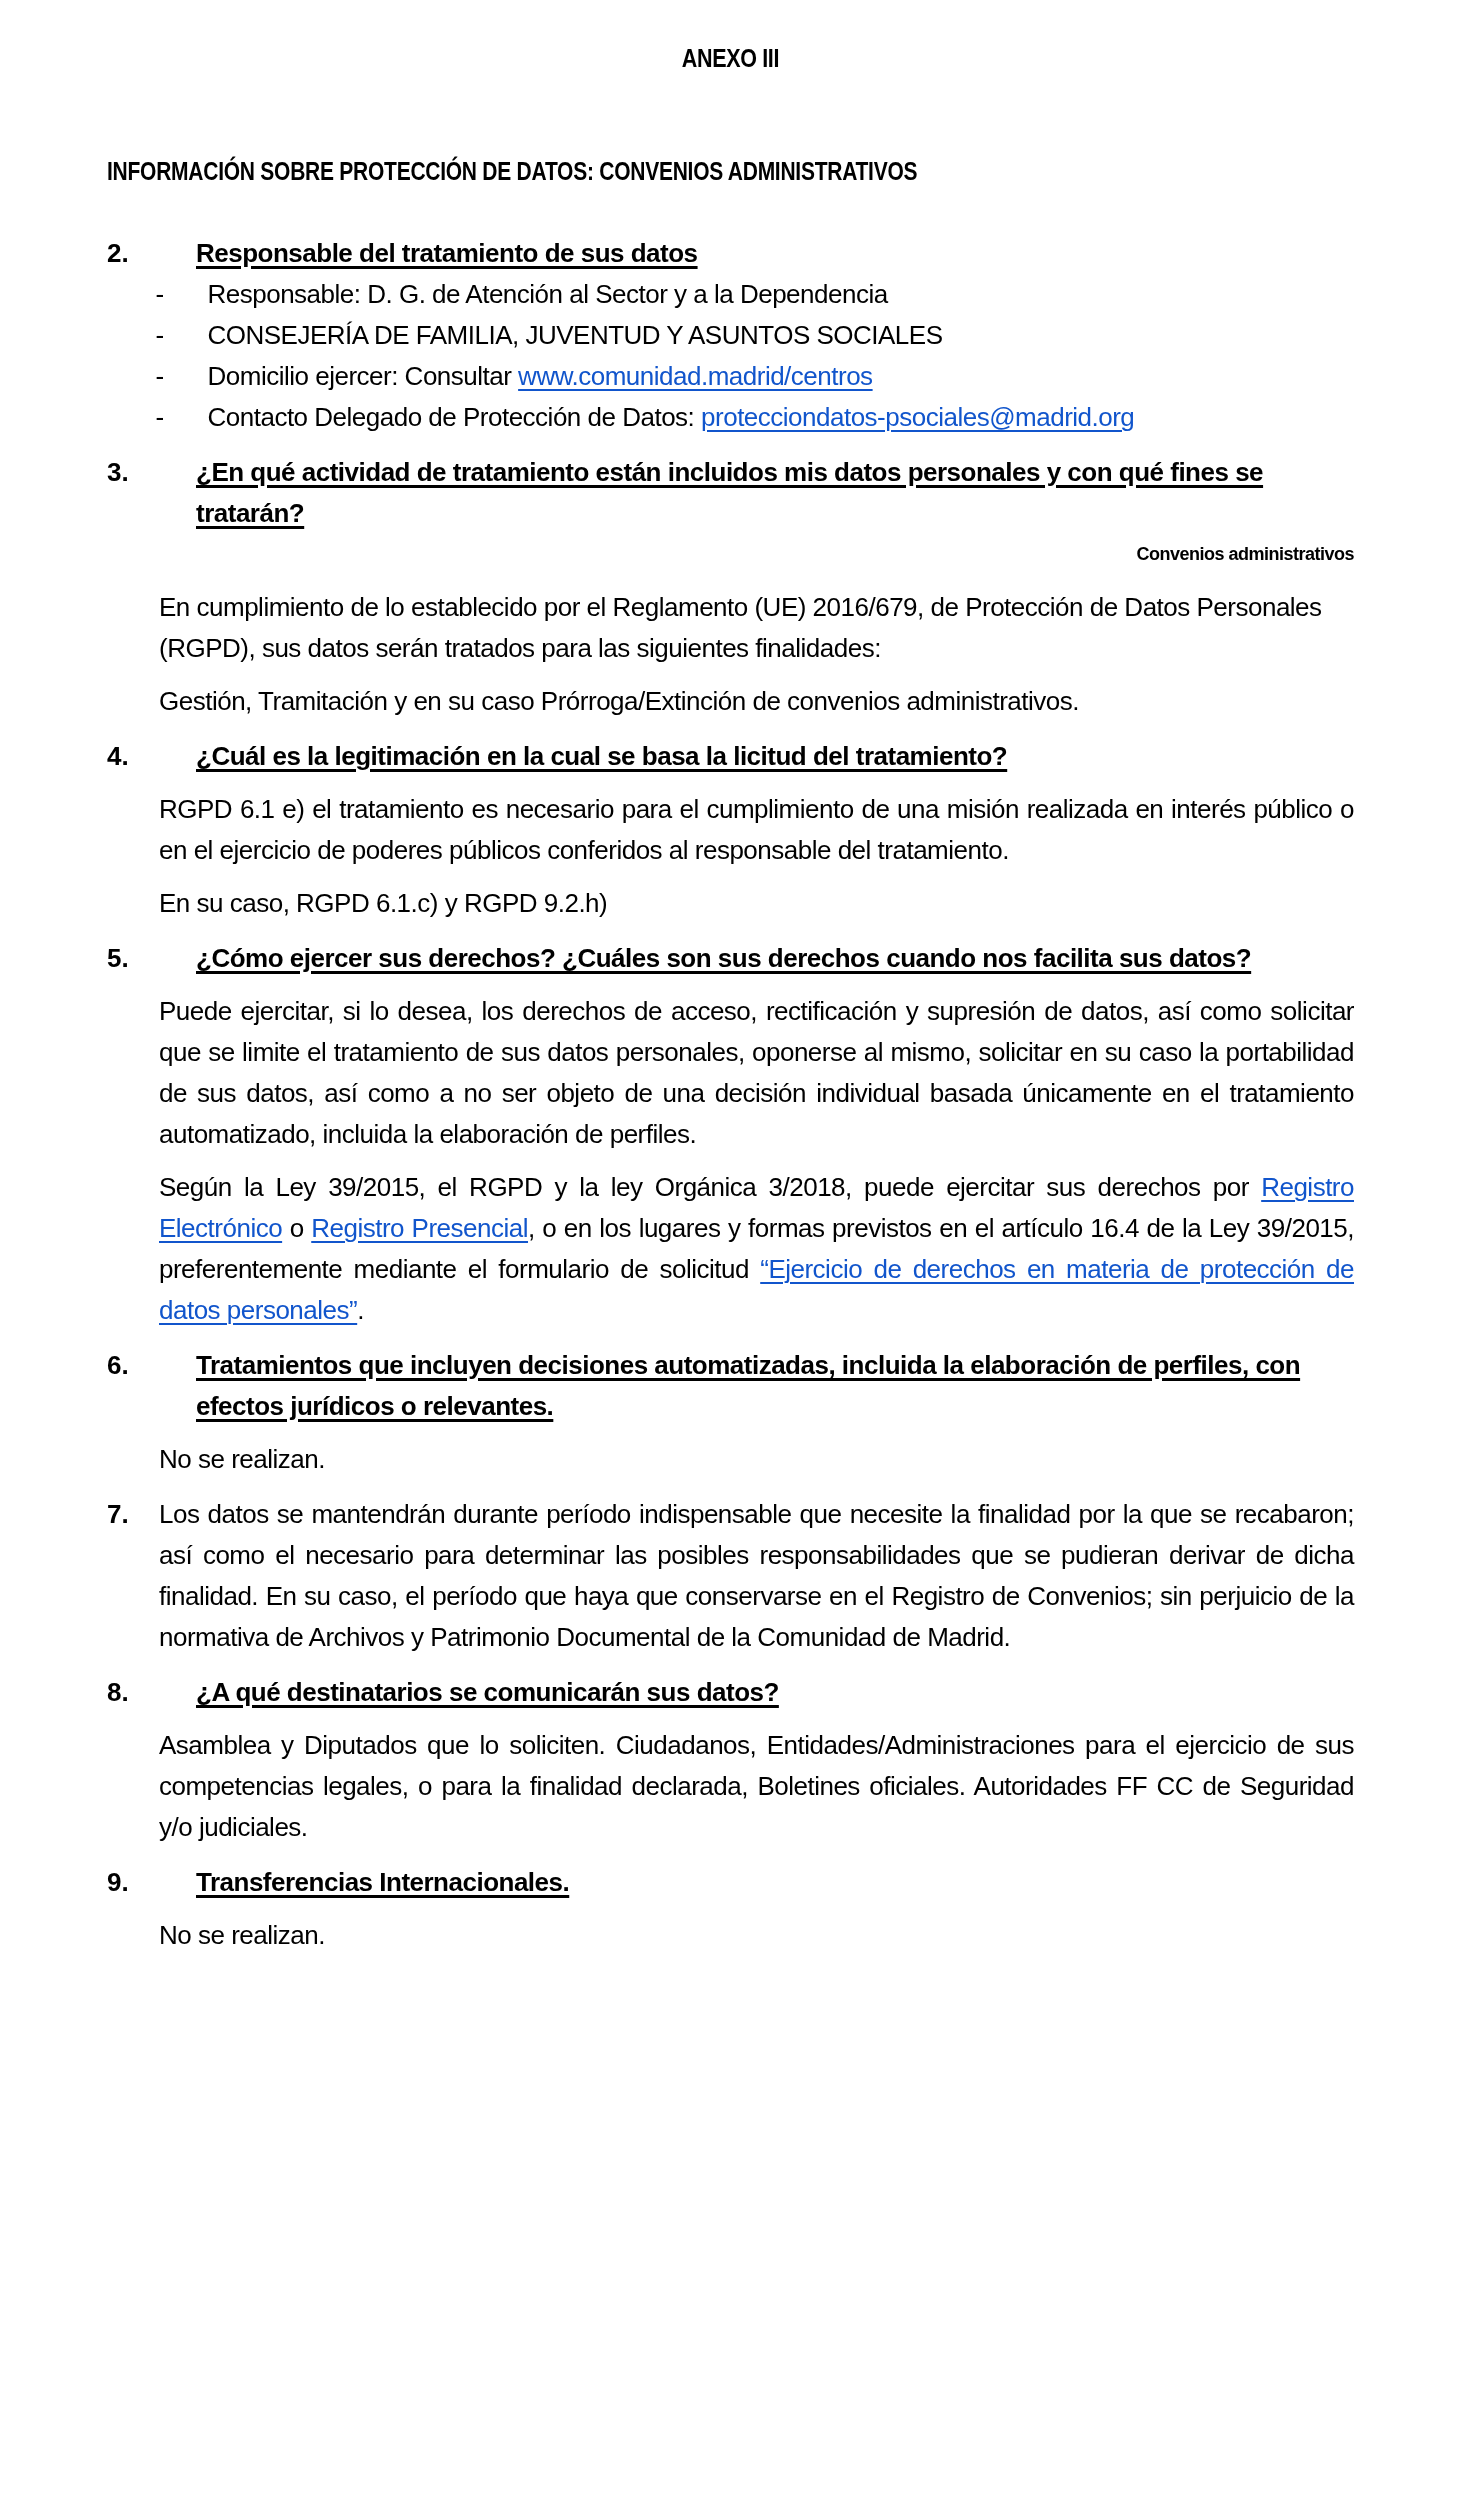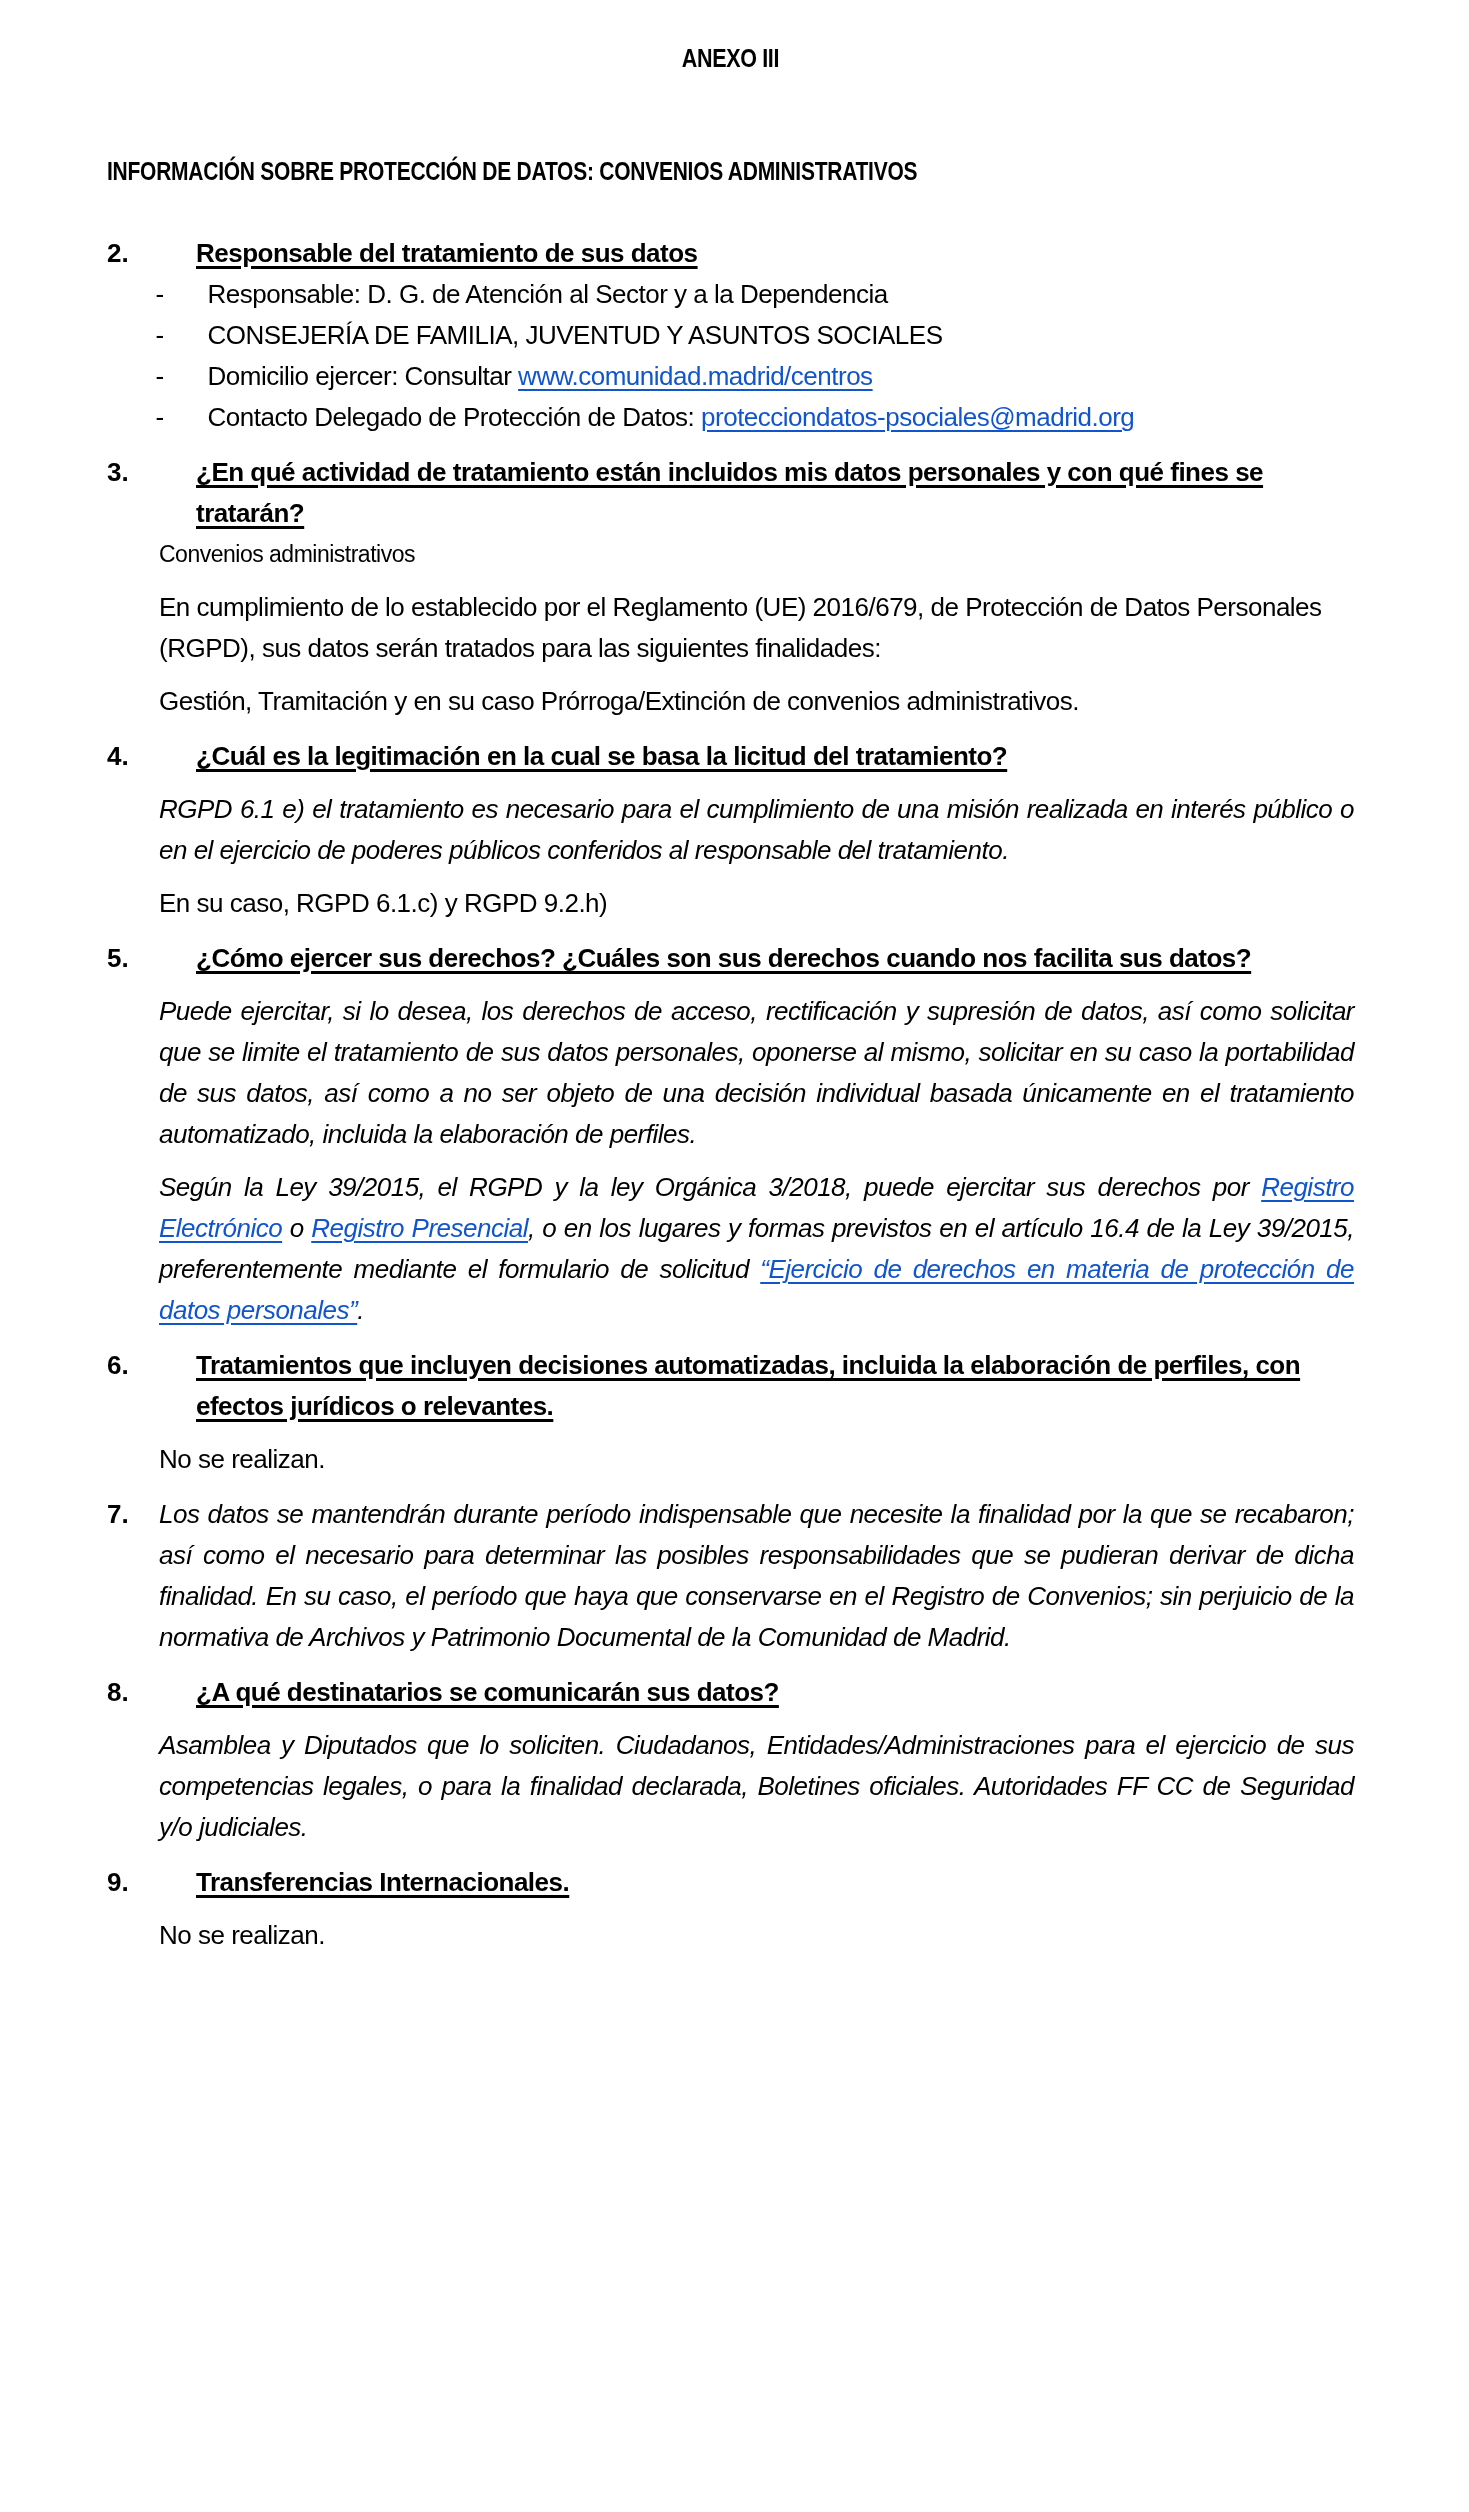--- a/index.html
+++ b/index.html
@@ -68,26 +68,27 @@
       text-underline-offset: 3.5px;
       letter-spacing: -0.5px;
       margin-left: 37px;
     }
     .para {
       font-size: 26px;
       line-height: 41px;
       letter-spacing: -0.5px;
       margin-top: 12px;
     }
-    .para.justify { text-align: justify; font-style: italic; }
+    .para.justify { text-align: justify; }
     .subhead {
-      font-weight: normal;
-      font-size: 23px;
+      font-weight: bold;
+      font-size: 18px;
       line-height: 41px;
       letter-spacing: -0.5px;
+      text-align: right;
     }
     .bullets { list-style: none; margin: 0; padding: 0; }
     .bullets li {
       position: relative;
       padding-left: 52px;
       font-size: 26px;
       line-height: 41px;
       letter-spacing: -0.5px;
       white-space: nowrap;
     }

